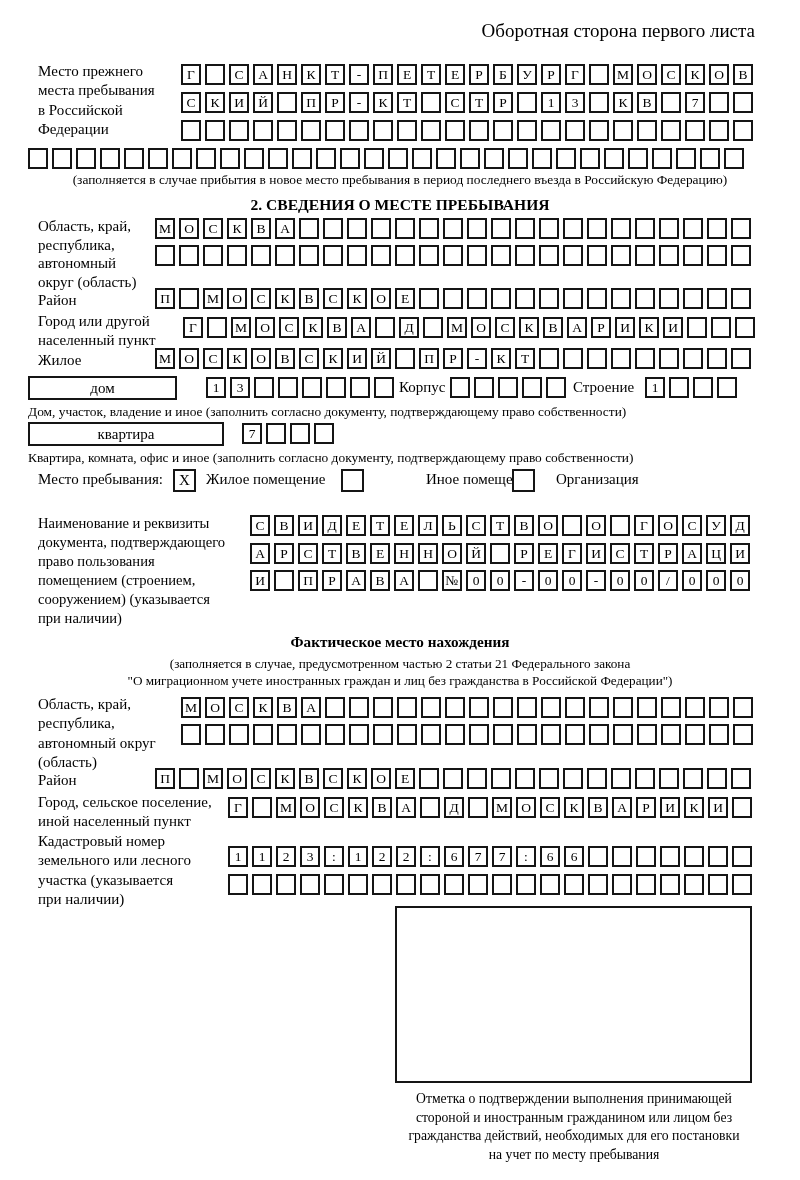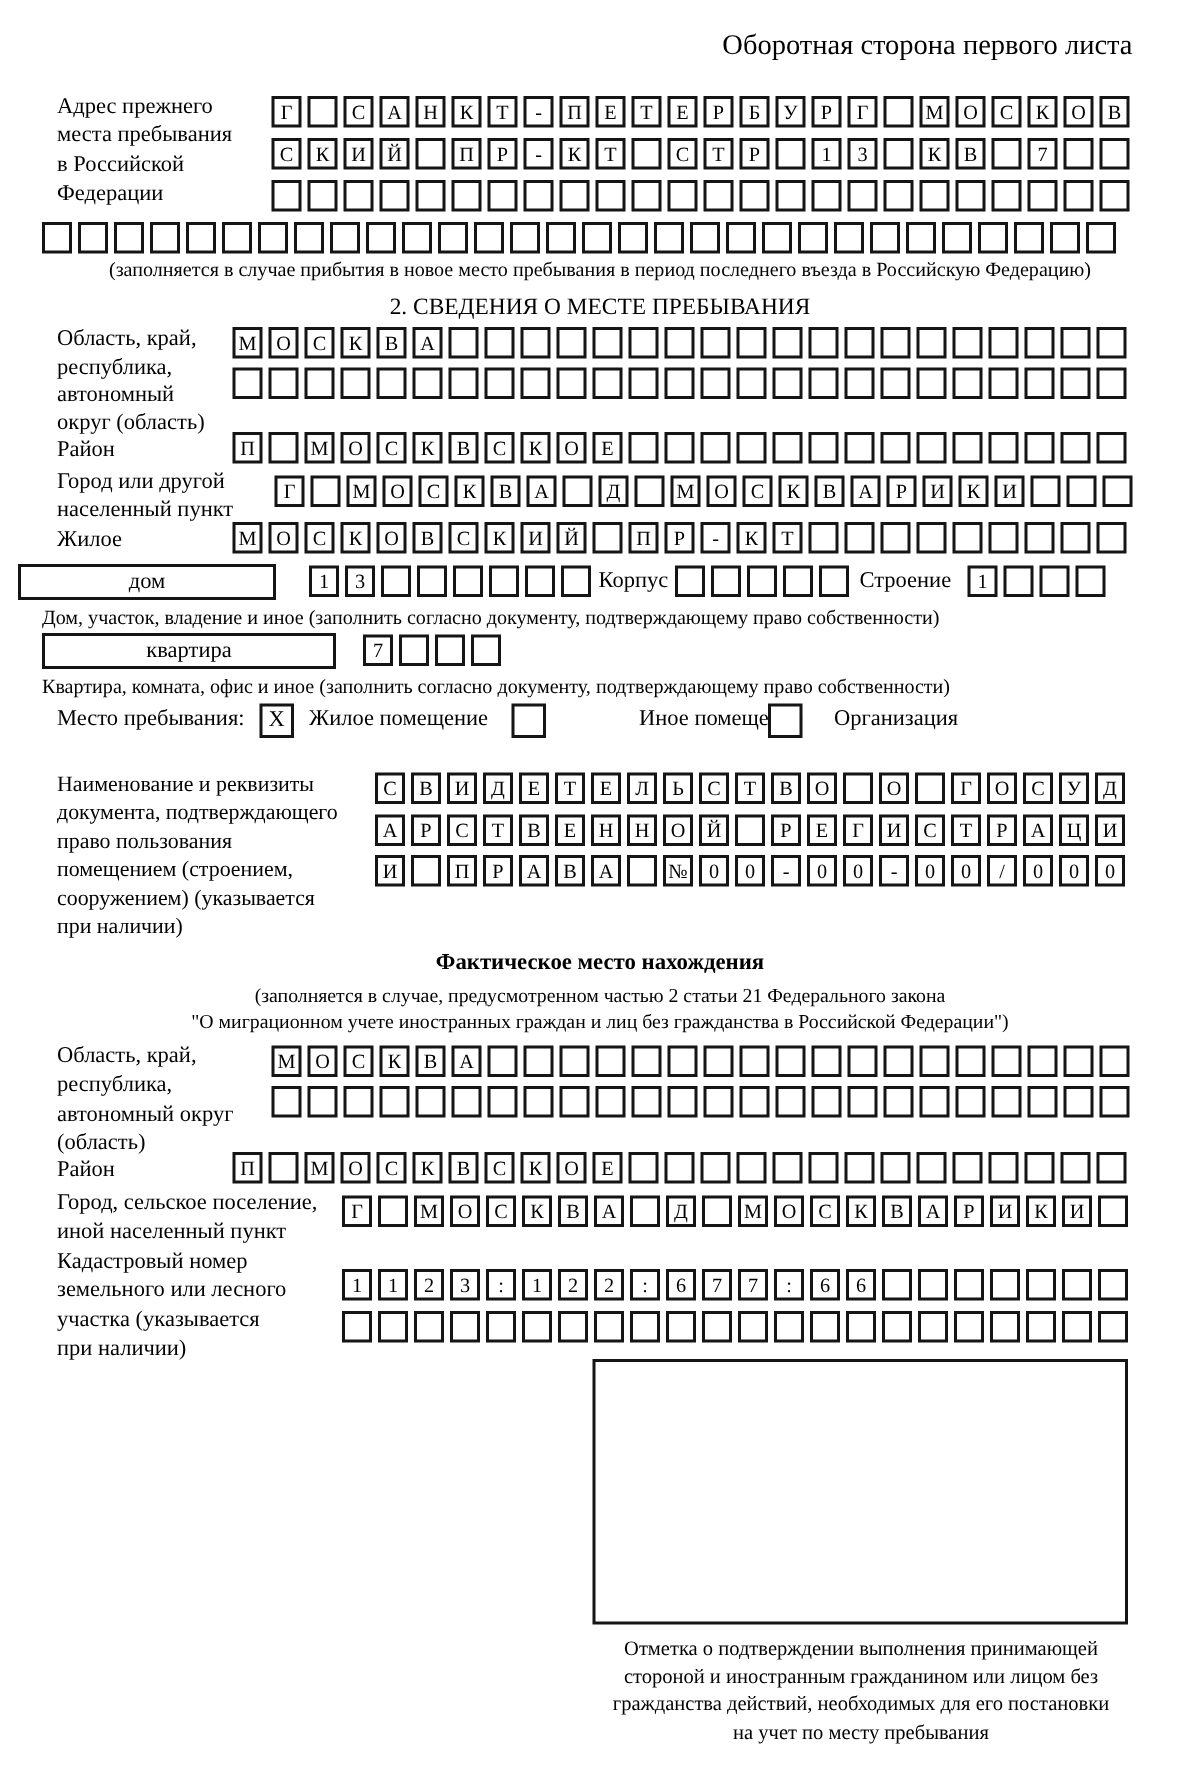--- a/index.html
+++ b/index.html
@@ -5,21 +5,21 @@
   html,body{margin:0;padding:0;background:#fff;}
   .page{
     position:relative;width:800px;height:1180px;background:#fff;
     font-family:"Liberation Serif","DejaVu Serif",serif;color:#000;overflow:hidden;
   }
   .abs{position:absolute;}
   .lbl{font-size:15px;line-height:19.4px;white-space:pre-line;}
   .lbl-sm{font-size:14.6px;line-height:19px;white-space:pre-line;}
   .note{font-size:13.4px;}
   .center{left:0;right:0;text-align:center;}
-  .title{font-weight:normal;font-size:15.6px;}
+  .title{font-weight:bold;font-size:15.6px;}
   .cellrow{display:flex;gap:4px;}
   .cellrow .cell{
     width:20px;height:21px;box-sizing:border-box;border:2px solid #151515;
     display:flex;align-items:center;justify-content:center;
     font-size:13.5px;background:#fff;flex:0 0 auto;
   }
   .widebox{
     box-sizing:border-box;border:2px solid #151515;height:24px;
     display:flex;align-items:center;justify-content:center;font-size:15px;background:#fff;
   }
@@ -31,21 +31,21 @@
   .stampbox{box-sizing:border-box;border:2px solid #151515;background:#fff;}
   .caption{font-size:13.7px;line-height:18.5px;text-align:center;white-space:pre-line;}
 </style>
 </head>
 <body>
 
 <div class="page">
 
   <div class="abs" style="top:20px;right:45px;font-size:19px;">Оборотная сторона первого листа</div>
 
-  <div class="abs lbl" style="left:38px;top:62px;">Адрес прежнего
+  <div class="abs lbl" style="left:38px;top:62px;">Место прежнего
 места пребывания
 в Российской
 Федерации</div>
   <div class="abs cellrow" style="left:181px;top:64px;">
       <div class="cell">Г</div>
       <div class="cell"></div>
       <div class="cell">С</div>
       <div class="cell">А</div>
       <div class="cell">Н</div>
       <div class="cell">К</div>
@@ -295,21 +295,21 @@
       <div class="cell"></div>
       <div class="cell"></div>
       <div class="cell"></div>
       <div class="cell"></div>
       <div class="cell"></div>
       <div class="cell"></div>
       <div class="cell"></div>
       <div class="cell"></div>
     </div>
 
-  <div class="abs widebox" style="left:12px;top:376px;width:172px;">дом</div>
+  <div class="abs widebox" style="left:28px;top:376px;width:149px;">дом</div>
   <div class="abs cellrow" style="left:206px;top:377px;">
       <div class="cell">1</div>
       <div class="cell">3</div>
       <div class="cell"></div>
       <div class="cell"></div>
       <div class="cell"></div>
       <div class="cell"></div>
       <div class="cell"></div>
       <div class="cell"></div>
     </div>

